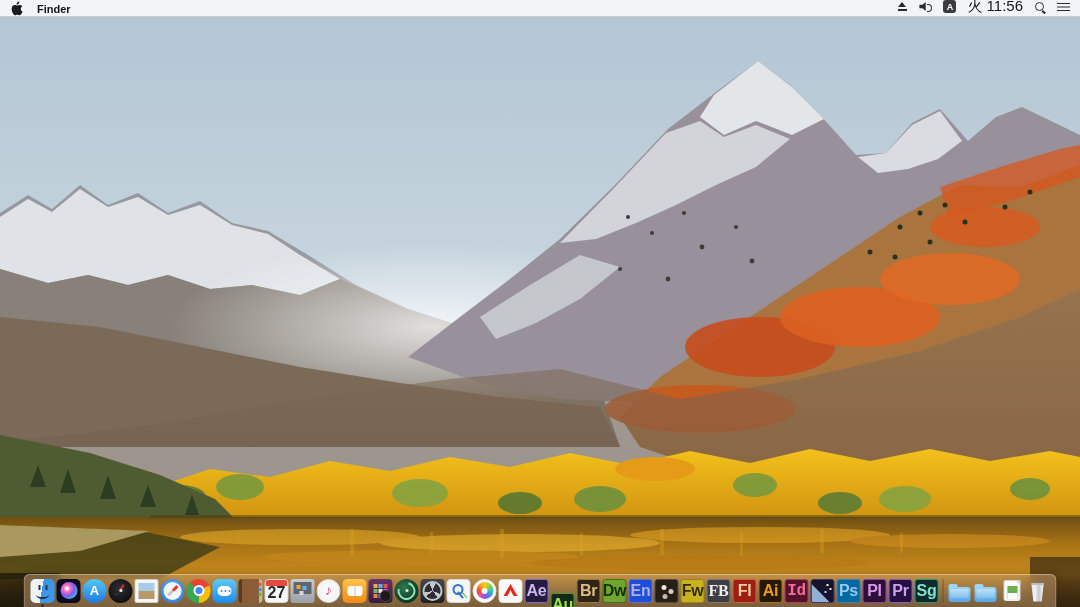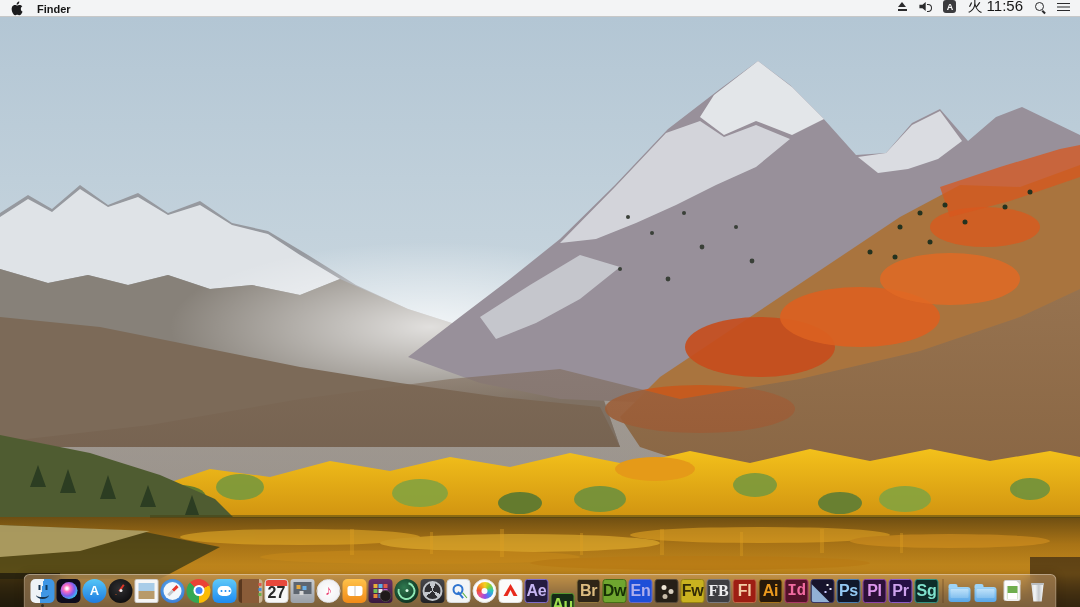--- a/index.html
+++ b/index.html
@@ -413,21 +413,21 @@
         </div>
         <div class="dock-item">
           <div class="ic ic-adobe" style="background: rgb(84, 18, 42); border-color: rgb(170, 58, 102);">
             <span class="lbl" style="color: rgb(240, 107, 160); font-family: Liberation Mono, monospace;">Id</span>
           </div>
         </div>
         <div class="dock-item">
           <div class="ic ic-dark-image"></div>
         </div>
         <div class="dock-item">
-          <div class="ic ic-adobe" style="background: #0f172a; border-color: rgb(74, 124, 178);">
+          <div class="ic ic-adobe" style="background: #0369a1; border-color: rgb(74, 124, 178);">
             <span class="lbl" style="color: rgb(147, 201, 242);">Ps</span>
           </div>
         </div>
         <div class="dock-item">
           <div class="ic ic-adobe" style="background: rgb(44, 16, 57); border-color: rgb(140, 68, 170);">
             <span class="lbl" style="color: rgb(220, 149, 236);">Pl</span>
           </div>
         </div>
         <div class="dock-item">
           <div class="ic ic-adobe" style="background: rgb(37, 16, 68); border-color: rgb(140, 92, 200);">

